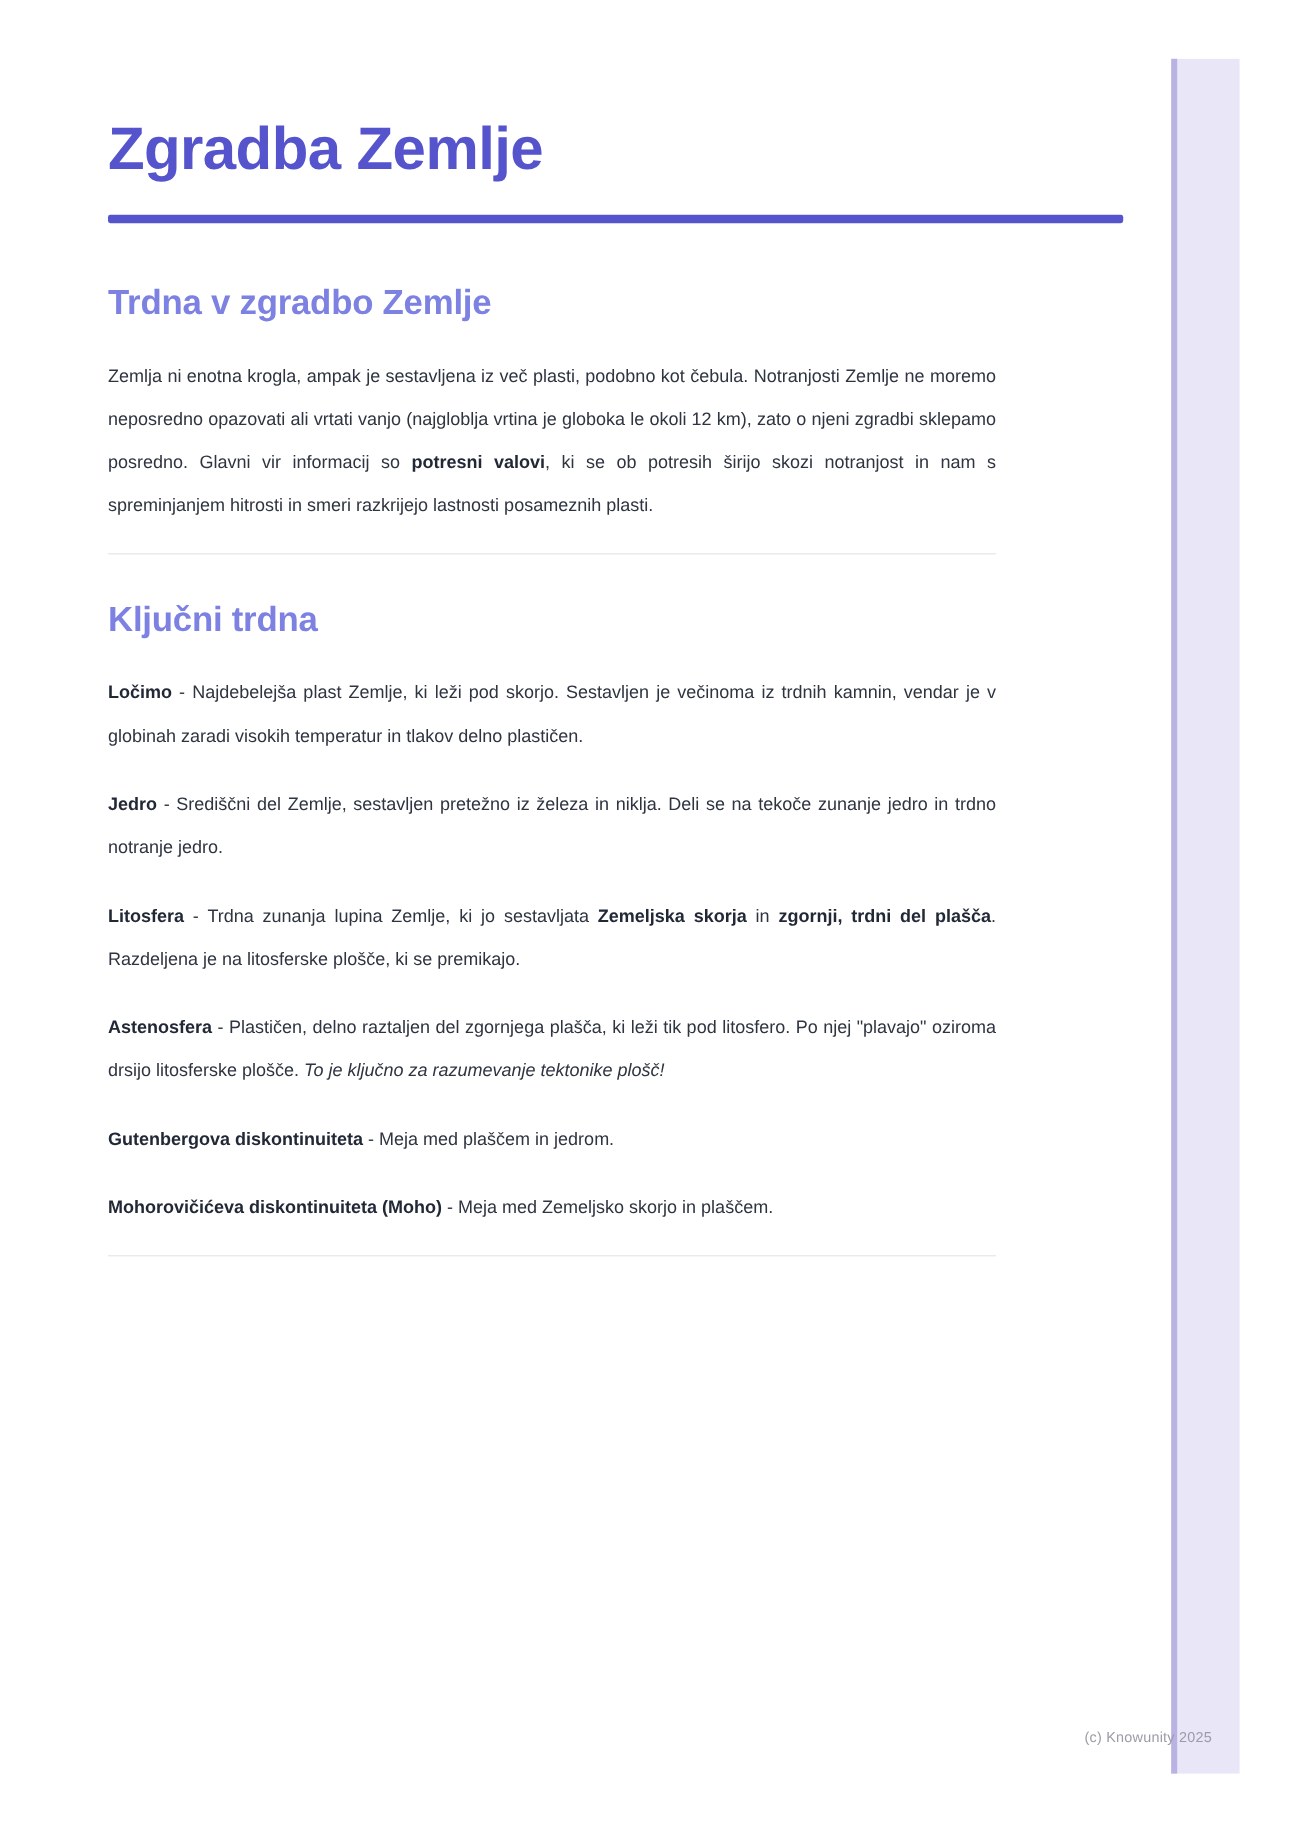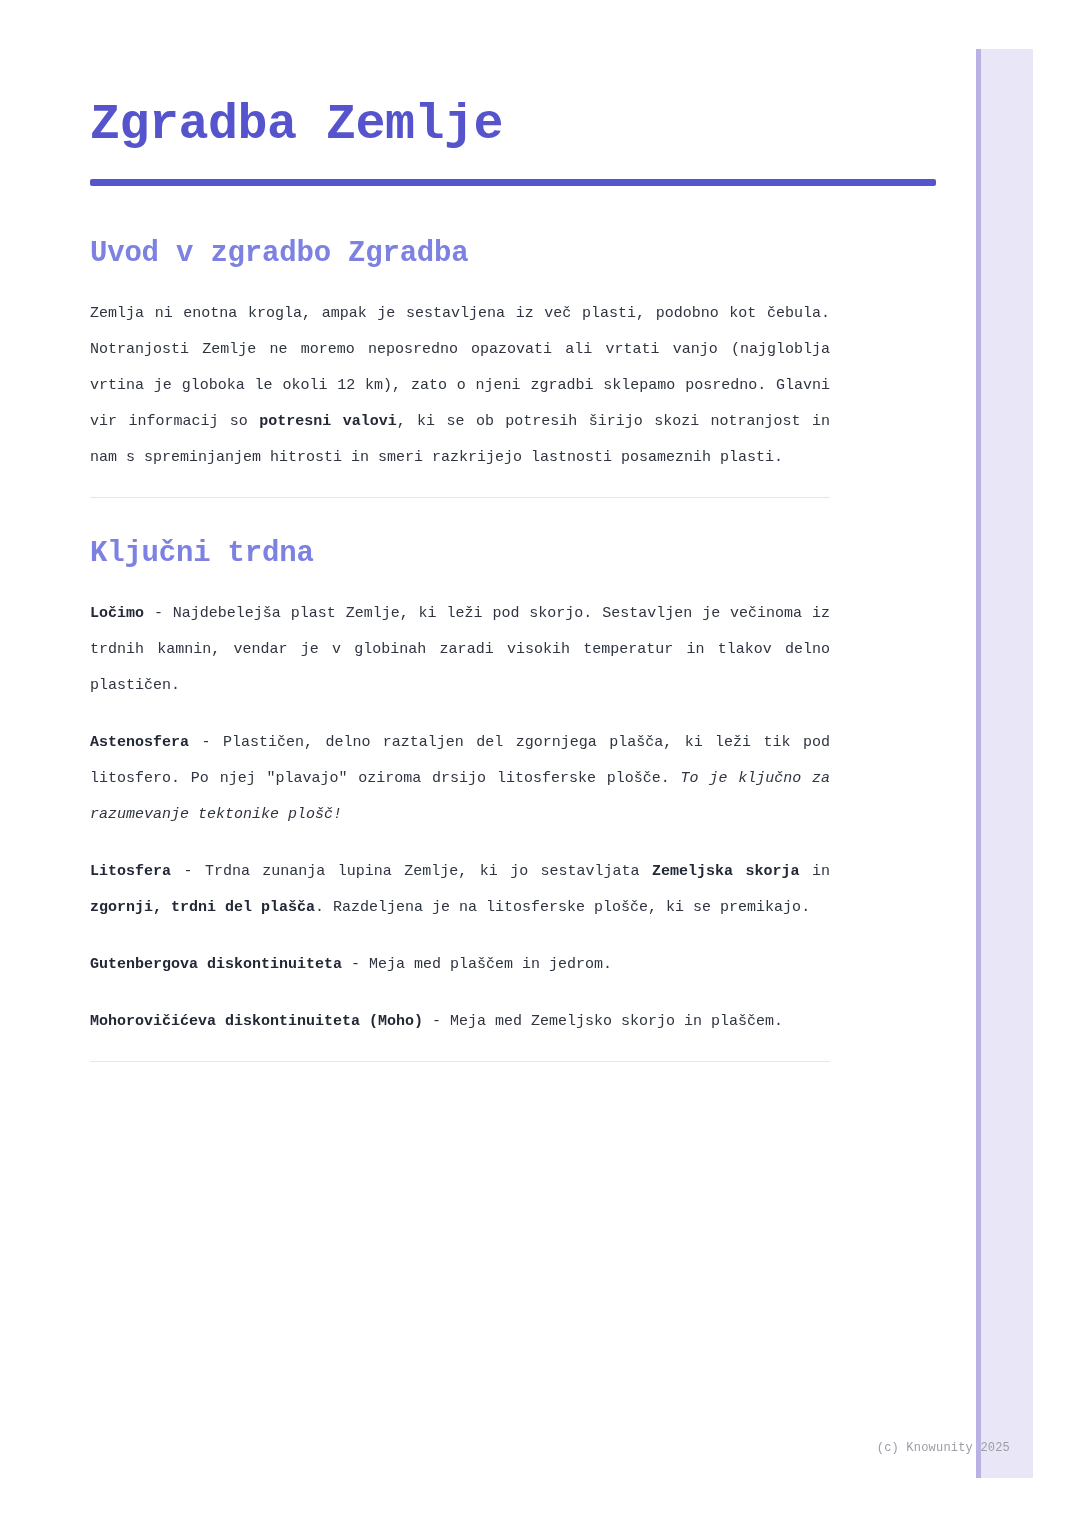--- a/index.html
+++ b/index.html
@@ -6,21 +6,21 @@
     margin: 0;
     padding: 0;
     background: #ffffff;
   }
   .page {
     position: relative;
     width: 1080px;
     height: 1528px;
     background: #ffffff;
     overflow: hidden;
-    font-family: Liberation Mono, monospace;
+    font-family: Liberation Sans, sans-serif;
   }
   .content {
     position: relative;
     z-index: 2;
     padding: 97px 0 0 90px;
     width: 740px;
   }
   h1.doc-title {
     margin: 0;
     font-size: 50px;
@@ -88,34 +88,35 @@
 <div class="page">
 
   <div class="side-accent-bar"></div>
 
   <div class="content">
 
     <h1 class="doc-title">Zgradba Zemlje</h1>
     <div class="title-rule"></div>
 
     <div class="section section-first">
-      <h2 class="section-heading">Uvod v zgradbo Zgradba</h2>
+      <h2 class="section-heading">Trdna v zgradbo Zemlje</h2>
       <div class="paras">
           <p class="para"><span>Zemlja ni enotna krogla, ampak je sestavljena iz več plasti, podobno kot čebula. Notranjosti Zemlje ne moremo neposredno opazovati ali vrtati vanjo (najgloblja vrtina je globoka le okoli 12 km), zato o njeni zgradbi sklepamo posredno. Glavni vir informacij so </span><span class="b">potresni valovi</span><span>, ki se ob potresih širijo skozi notranjost in nam s spreminjanjem hitrosti in smeri razkrijejo lastnosti posameznih plasti.</span></p>
         </div>
     </div>
 
     <hr class="divider">
 
     <div class="section">
       <h2 class="section-heading">Ključni trdna</h2>
       <div class="paras">
           <p class="para"><span class="b">Ločimo</span><span> - Najdebelejša plast Zemlje, ki leži pod skorjo. Sestavljen je večinoma iz trdnih kamnin, vendar je v globinah zaradi visokih temperatur in tlakov delno plastičen.</span></p>
+          <p class="para"><span class="b">Jedro</span><span> - Središčni del Zemlje, sestavljen pretežno iz železa in niklja. Deli se na tekoče zunanje jedro in trdno notranje jedro.</span></p>
+          <p class="para"><span class="b">Litosfera</span><span> - Trdna zunanja lupina Zemlje, ki jo sestavljata </span><span class="b">Zemeljska skorja</span><span> in </span><span class="b">zgornji, trdni del plašča</span><span>. Razdeljena je na litosferske plošče, ki se premikajo.</span></p>
           <p class="para"><span class="b">Astenosfera</span><span> - Plastičen, delno raztaljen del zgornjega plašča, ki leži tik pod litosfero. Po njej "plavajo" oziroma drsijo litosferske plošče. </span><span class="i">To je ključno za razumevanje tektonike plošč!</span></p>
-          <p class="para"><span class="b">Litosfera</span><span> - Trdna zunanja lupina Zemlje, ki jo sestavljata </span><span class="b">Zemeljska skorja</span><span> in </span><span class="b">zgornji, trdni del plašča</span><span>. Razdeljena je na litosferske plošče, ki se premikajo.</span></p>
           <p class="para"><span class="b">Gutenbergova diskontinuiteta</span><span> - Meja med plaščem in jedrom.</span></p>
           <p class="para"><span class="b">Mohorovičićeva diskontinuiteta (Moho)</span><span> - Meja med Zemeljsko skorjo in plaščem.</span></p>
         </div>
     </div>
 
     <hr class="divider">
 
 
   </div>
 

